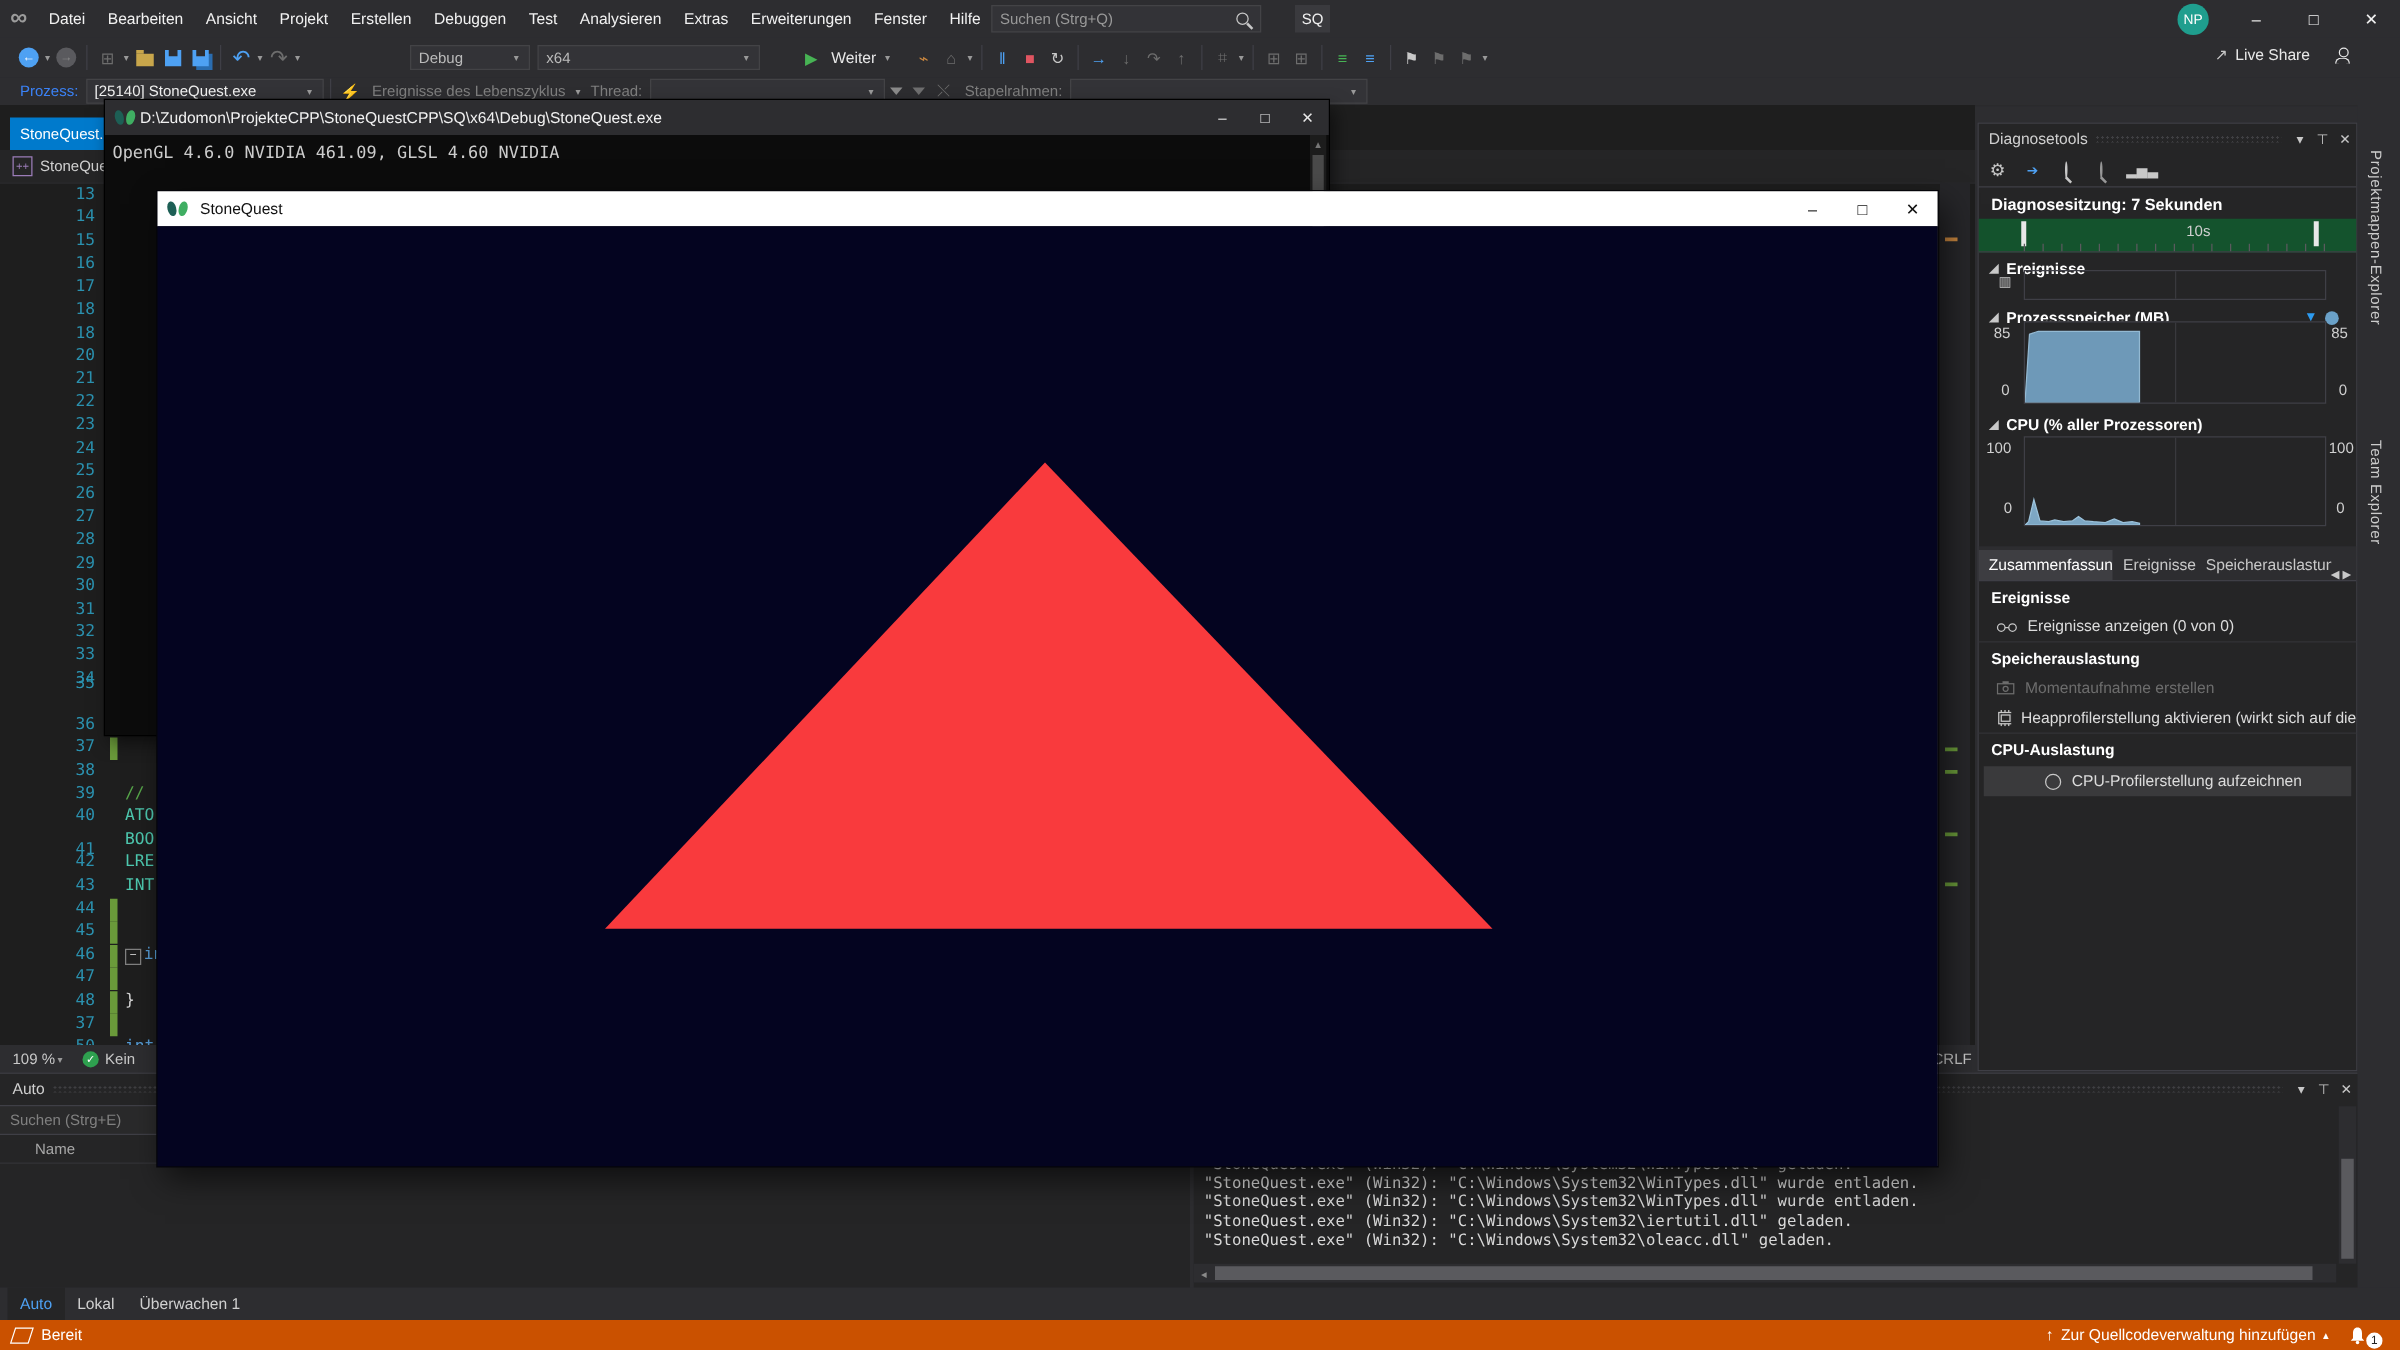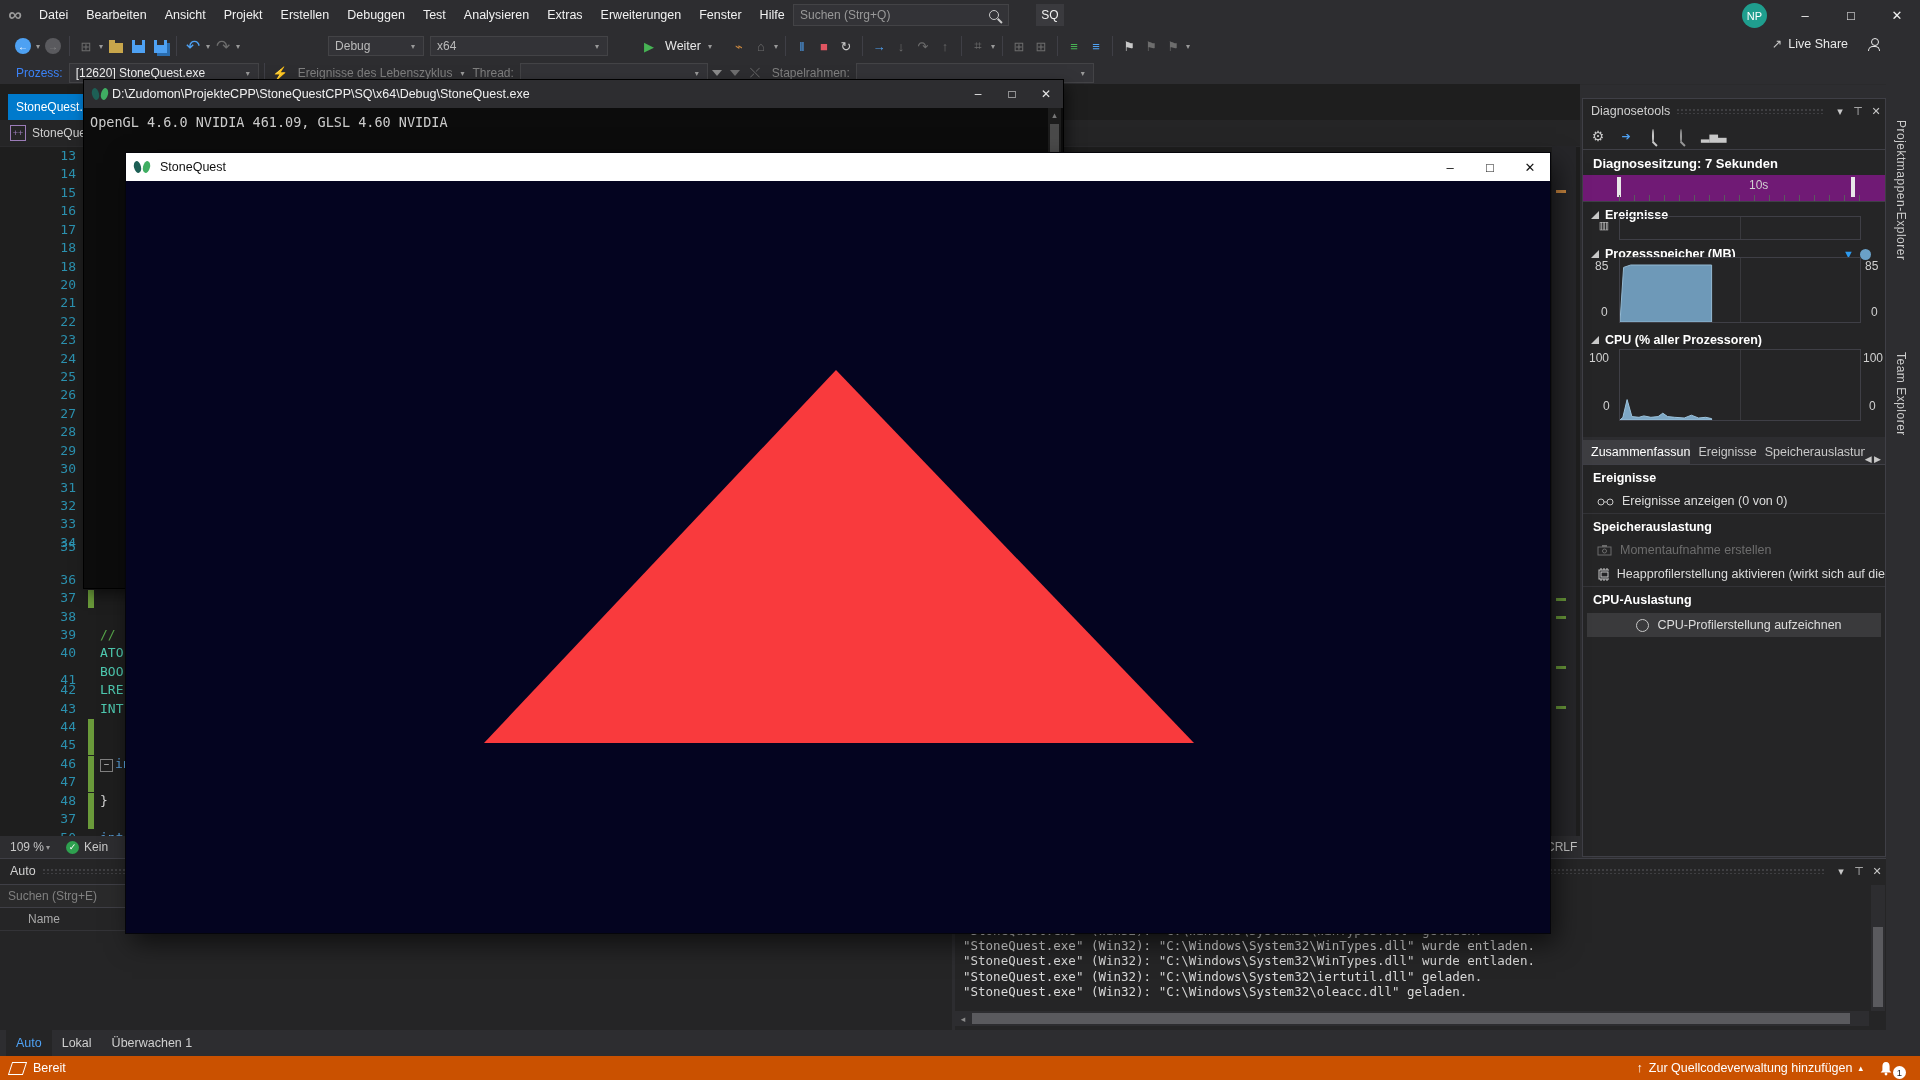--- a/index.html
+++ b/index.html
@@ -77,21 +77,21 @@
   .game-btn{width:40px;height:28px;display:flex;align-items:center;justify-content:center;color:#111;font-size:13px;}
   .game-client{left:0;top:28px;width:1424px;height:752px;}
 
   
   .diag{left:1582px;top:98px;width:304px;height:759px;background:#252526;border:1px solid #3f3f46;box-sizing:border-box;font-size:12.5px;}
   .diag-header{display:flex;align-items:center;height:24px;color:#d0d0d0;}
   .dots{flex:1;height:6px;margin:0 6px;background:radial-gradient(#4a4a4e 1px,transparent 1px);background-size:4px 4px;opacity:.7;}
   .dico{width:18px;text-align:center;color:#c8c8c8;font-size:11px;}
   .diag-toolbar{display:flex;align-items:center;height:26px;border-bottom:1px solid #3f3f46;padding-left:6px;gap:10px;}
   .session{font-weight:bold;font-size:13px;color:#fff;padding:6px 0 4px 10px;}
-  .ruler{position:relative;height:26px;background:#701a75;border-bottom:1px solid #3f3f46;}
+  .ruler{position:relative;height:26px;background:#14532d;border-bottom:1px solid #3f3f46;}
   .ruler .mark{position:absolute;top:2px;width:4px;height:20px;background:#e8e8e8;}
   .ruler .tick{position:absolute;bottom:0;width:1px;height:6px;background:#5a5a5e;}
   .ruler .tlabel{position:absolute;top:3px;font-size:12px;color:#d0d0d0;}
   .sec-head{display:flex;align-items:center;gap:6px;padding:6px 8px 2px 8px;font-weight:bold;color:#fff;}
   .tri-collapse{width:0;height:0;border-style:solid;border-width:0 0 8px 8px;border-color:transparent transparent #c8c8c8 transparent;}
   .graphbox{position:absolute;left:36px;width:240px;border:1px solid #3f3f46;background:#252526;}
   .graphbox .grid{position:absolute;left:50%;top:0;width:1px;height:100%;background:#39393d;}
   .glabel{position:absolute;font-size:12px;color:#d0d0d0;}
   .diag-tabs{position:absolute;left:0;top:338px;width:302px;height:28px;background:#2d2d30;display:flex;align-items:flex-end;border-bottom:1px solid #3f3f46;box-sizing:border-box;}
   .diag-tab{height:24px;line-height:24px;padding:0 8px;font-size:12.5px;color:#c8c8c8;white-space:nowrap;overflow:hidden;}
@@ -251,21 +251,21 @@
   <div class="abs liveshare">
     <span style="color:#c8c8c8">↗</span>
     <span>Live Share</span>
     <span class="person" style="margin-left:14px"></span>
   </div>
 
   <div class="abs procbar">
     <span style="width:10px"></span>
     <span class="plabel">Prozess:</span>
     <span class="combo" style="width:190px">
-      <span style="color:#f1f1f1">[12620] StoneQuest.exe</span>
+      <span style="color:#f1f1f1">[25140] StoneQuest.exe</span>
         <span class="caret">▾</span>
     </span>
     <span class="tsep"></span>
     <span class="tico dim">⚡</span>
     <span class="plabel dim">Ereignisse des Lebenszyklus</span>
     <span class="caret">▾</span>
     <span class="plabel dim">Thread:</span>
     <span class="combo" style="width:188px">
         <span></span>
         <span class="caret">▾</span>

